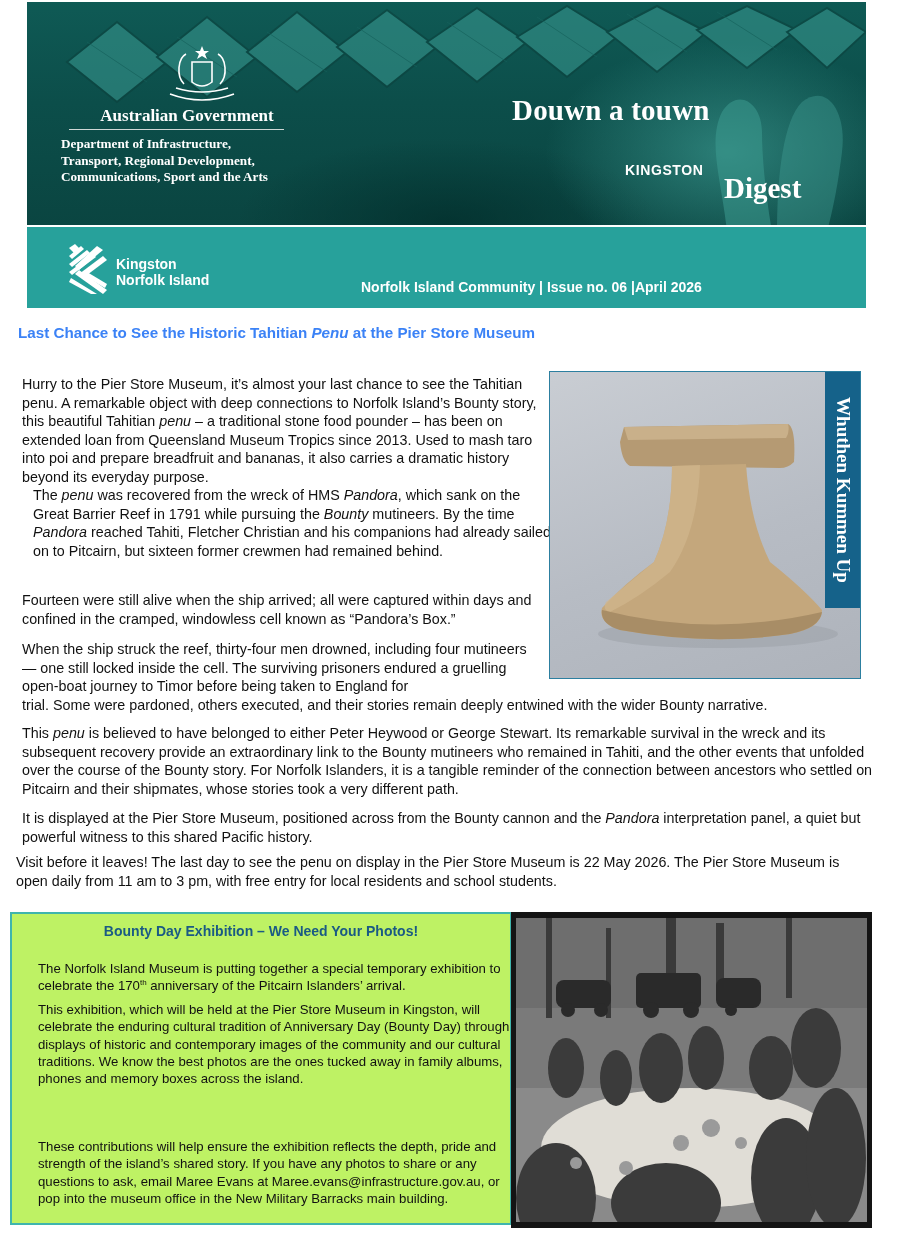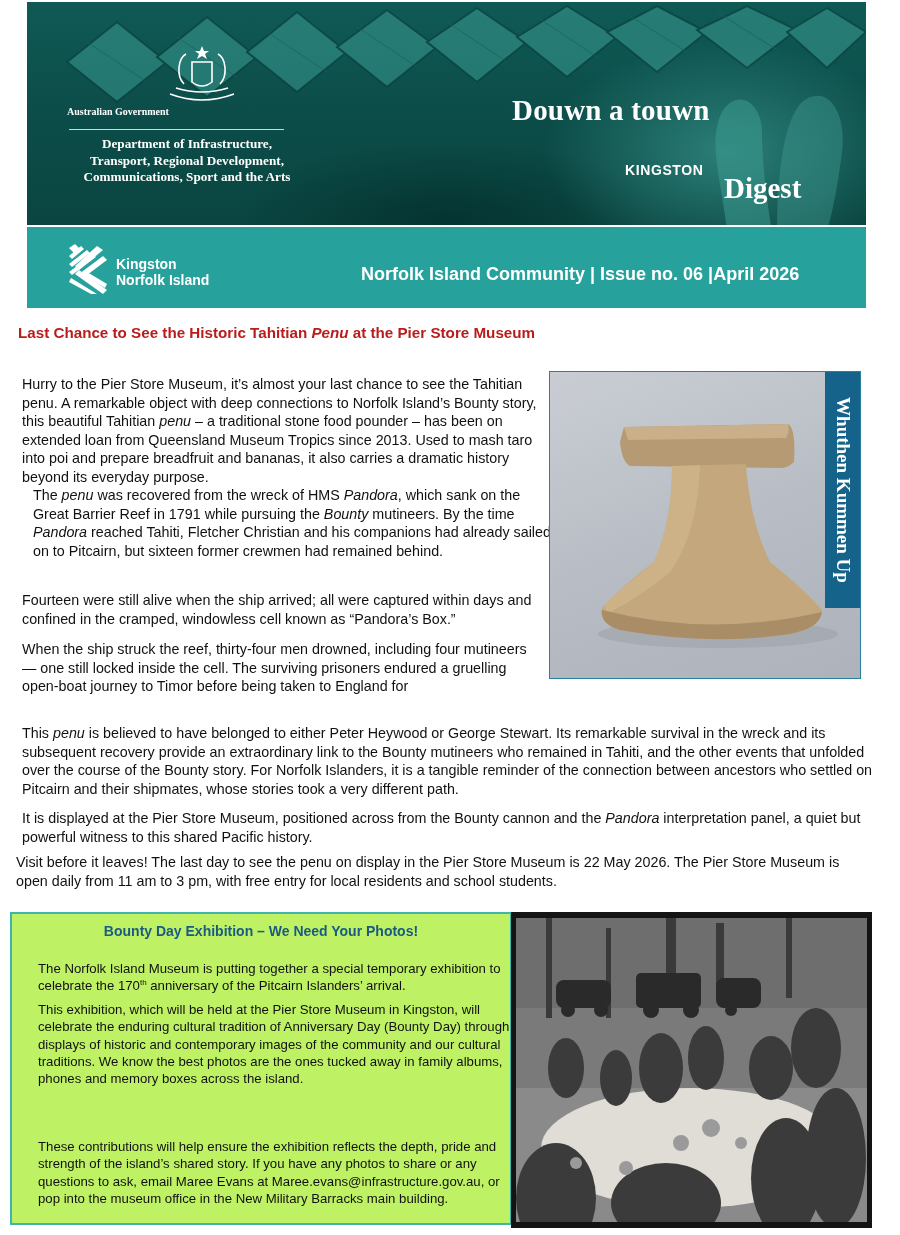--- a/index.html
+++ b/index.html
@@ -8,41 +8,41 @@
 
   
   .banner { position: absolute; left: 27px; top: 2px; width: 839px; height: 223px;
     background:
       radial-gradient(ellipse 260px 160px at 700px 150px, rgba(70,170,160,0.55), rgba(0,0,0,0) 70%),
       radial-gradient(ellipse 300px 120px at 420px 220px, rgba(0,40,38,0.6), rgba(0,0,0,0) 70%),
       linear-gradient(180deg, #0f5a55 0%, #0c4e4a 45%, #0a4541 100%);
     overflow: hidden; }
   .weave { position: absolute; left: 0; top: 0; width: 839px; height: 110px; opacity: 0.55; }
   .crest { position: absolute; left: 135px; top: 42px; width: 80px; height: 62px; }
-  .gov-name { position: absolute; left: 40px; top: 104px; width: 240px; text-align: left;
-    font-family: "Liberation Serif", serif; font-weight: bold; font-size: 10px; color: #fff; }
+  .gov-name { position: absolute; left: 40px; top: 104px; width: 240px; text-align: center;
+    font-family: "Liberation Serif", serif; font-weight: bold; font-size: 17px; color: #fff; }
   .gov-rule { position: absolute; left: 42px; top: 127px; width: 215px; height: 1px; background: #cfd8d6; }
-  .dept { position: absolute; left: 34px; top: 134px; width: 252px; text-align: center;
+  .dept { position: absolute; left: 34px; top: 134px; width: 252px; 
     font-family: "Liberation Serif", serif; font-weight: bold; font-size: 13.2px; line-height: 16.5px; color: #fff; }
   .title-main { position: absolute; left: 485px; top: 92px; font-family: "Liberation Serif", serif;
     font-weight: bold; font-size: 29px; color: #fff; letter-spacing: 0.2px; }
   .kingston-label { position: absolute; left: 598px; top: 160px; font-family: "Liberation Sans", sans-serif;
     font-weight: bold; font-size: 14px; color: #fff; letter-spacing: 0.6px; }
   .title-digest { position: absolute; left: 697px; top: 170px; font-family: "Liberation Serif", serif;
     font-weight: bold; font-size: 29px; color: #fff; }
   .hand { position: absolute; left: 640px; top: 60px; width: 190px; height: 170px; }
 
   
   .teal-bar { position: absolute; left: 27px; top: 227px; width: 839px; height: 81px; background: #27a19b; }
   .k-logo { position: absolute; left: 40px; top: 17px; width: 42px; height: 50px; }
   .brand-name { position: absolute; left: 89px; top: 29px; color: #fff; font-size: 14px; line-height: 16px; font-weight: bold; }
-  .issue-line { position: absolute; left: 334px; top: 37px; color: #fff; font-weight: bold; font-size: 18px; }
-
-  
-  .headline { position: absolute; left: 18px; top: 324px; color: #b91c1c; font-weight: bold; font-size: 15.2px; }
+  .issue-line { position: absolute; left: 334px; top: 52px; color: #fff; font-weight: bold; font-size: 14px; }
+
+  
+  .headline { position: absolute; left: 18px; top: 324px; color: #3b82f6; font-weight: bold; font-size: 15.2px; }
   .article p { position: absolute; margin: 4px; font-size: 14.3px; line-height: 18.5px; color: #111; }
   .p1 { left: 18px; top: 371px; width: 520px; }
   .p2 { left: 29px; top: 482px; width: 520px; }
   .p3 { left: 18px; top: 587px; width: 520px; }
   .p4 { left: 18px; top: 636px; width: 800px; }
   .p5 { left: 18px; top: 720px; width: 855px; }
   .p6 { left: 18px; top: 805px; width: 855px; }
   .p7 { left: 12px; top: 849px; width: 855px; }
   .p4 .narrow { display: block; width: 520px; }
 
@@ -142,21 +142,21 @@
 
 <div class="headline"><span>Last Chance to See the Historic Tahitian </span><i>Penu</i><span> at the Pier Store Museum</span></div>
 
 <div class="article">
   <p class="p1"><span>Hurry to the Pier Store Museum, it’s almost your last chance to see the Tahitian penu. A remarkable object with deep connections to Norfolk Island’s Bounty story, this beautiful Tahitian </span><i>penu</i><span> – a traditional stone food pounder – has been on extended loan from Queensland Museum Tropics since 2013. Used to mash taro into poi and prepare breadfruit and bananas, it also carries a dramatic history beyond its everyday purpose.</span></p>
 
   <p class="p2"><span>The </span><i>penu</i><span> was recovered from the wreck of HMS </span><i>Pandora</i><span>, which sank on the Great Barrier Reef in 1791 while pursuing the </span><i>Bounty</i><span> mutineers. By the time </span><i>Pandora</i><span> reached Tahiti, Fletcher Christian and his companions had already sailed on to Pitcairn, but sixteen former crewmen had remained behind.</span></p>
 
   <p class="p3">Fourteen were still alive when the ship arrived; all were captured within days and confined in the cramped, windowless cell known as “Pandora’s Box.”</p>
 
-  <p class="p4"><span class="narrow">When the ship struck the reef, thirty-four men drowned, including four mutineers — one still locked inside the cell. The surviving prisoners endured a gruelling open-boat journey to Timor before being taken to England for</span></p>
+  <p class="p4"><span class="narrow">When the ship struck the reef, thirty-four men drowned, including four mutineers — one still locked inside the cell. The surviving prisoners endured a gruelling open-boat journey to Timor before being taken to England for</span><span>trial. Some were pardoned, others executed, and their stories remain deeply entwined with the wider Bounty narrative.</span></p>
 
   <p class="p5"><span>This </span><i>penu</i><span> is believed to have belonged to either Peter Heywood or George Stewart. Its remarkable survival in the wreck and its subsequent recovery provide an extraordinary link to the Bounty mutineers who remained in Tahiti, and the other events that unfolded over the course of the Bounty story. For Norfolk Islanders, it is a tangible reminder of the connection between ancestors who settled on Pitcairn and their shipmates, whose stories took a very different path.</span></p>
 
   <p class="p6"><span>It is displayed at the Pier Store Museum, positioned across from the Bounty cannon and the </span><i>Pandora</i><span> interpretation panel, a quiet but powerful witness to this shared Pacific history.</span></p>
 
   <p class="p7">Visit before it leaves! The last day to see the penu on display in the Pier Store Museum is 22 May 2026. The Pier Store Museum is open daily from 11 am to 3 pm, with free entry for local residents and school students.</p>
 </div>
 
 <div class="penu-photo">
   <svg width="310" height="306" viewBox="0 0 310 306">

